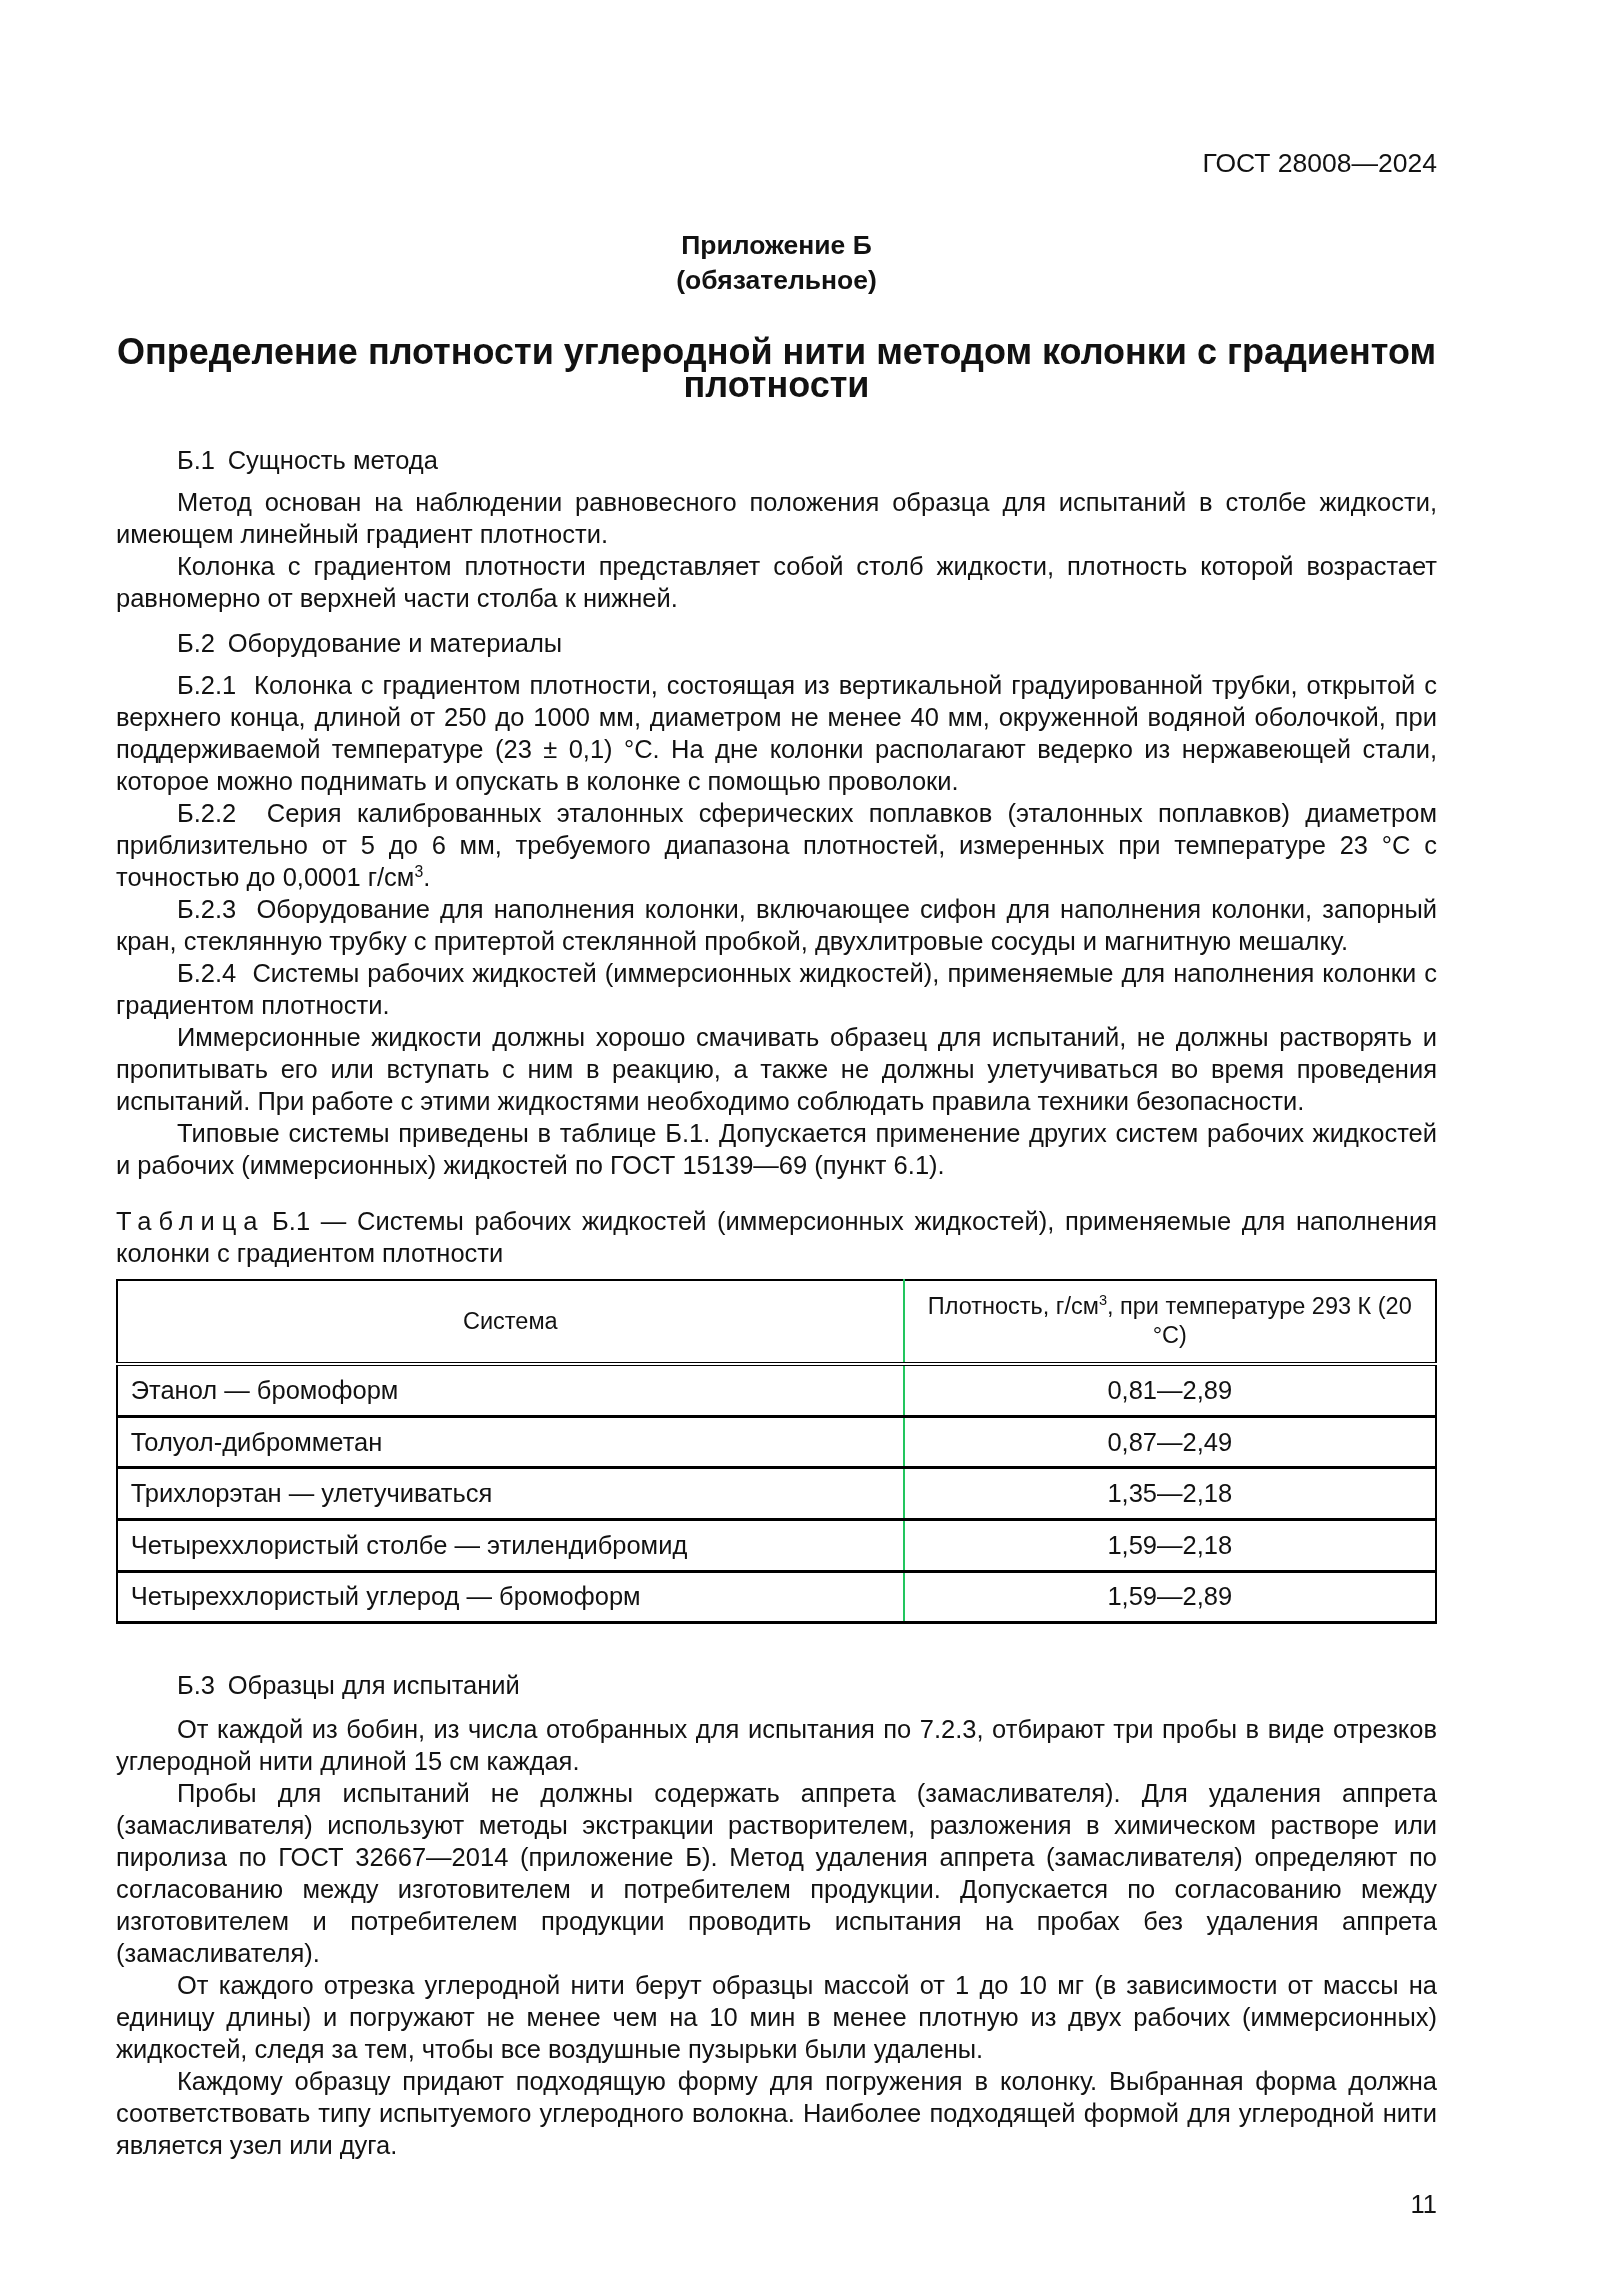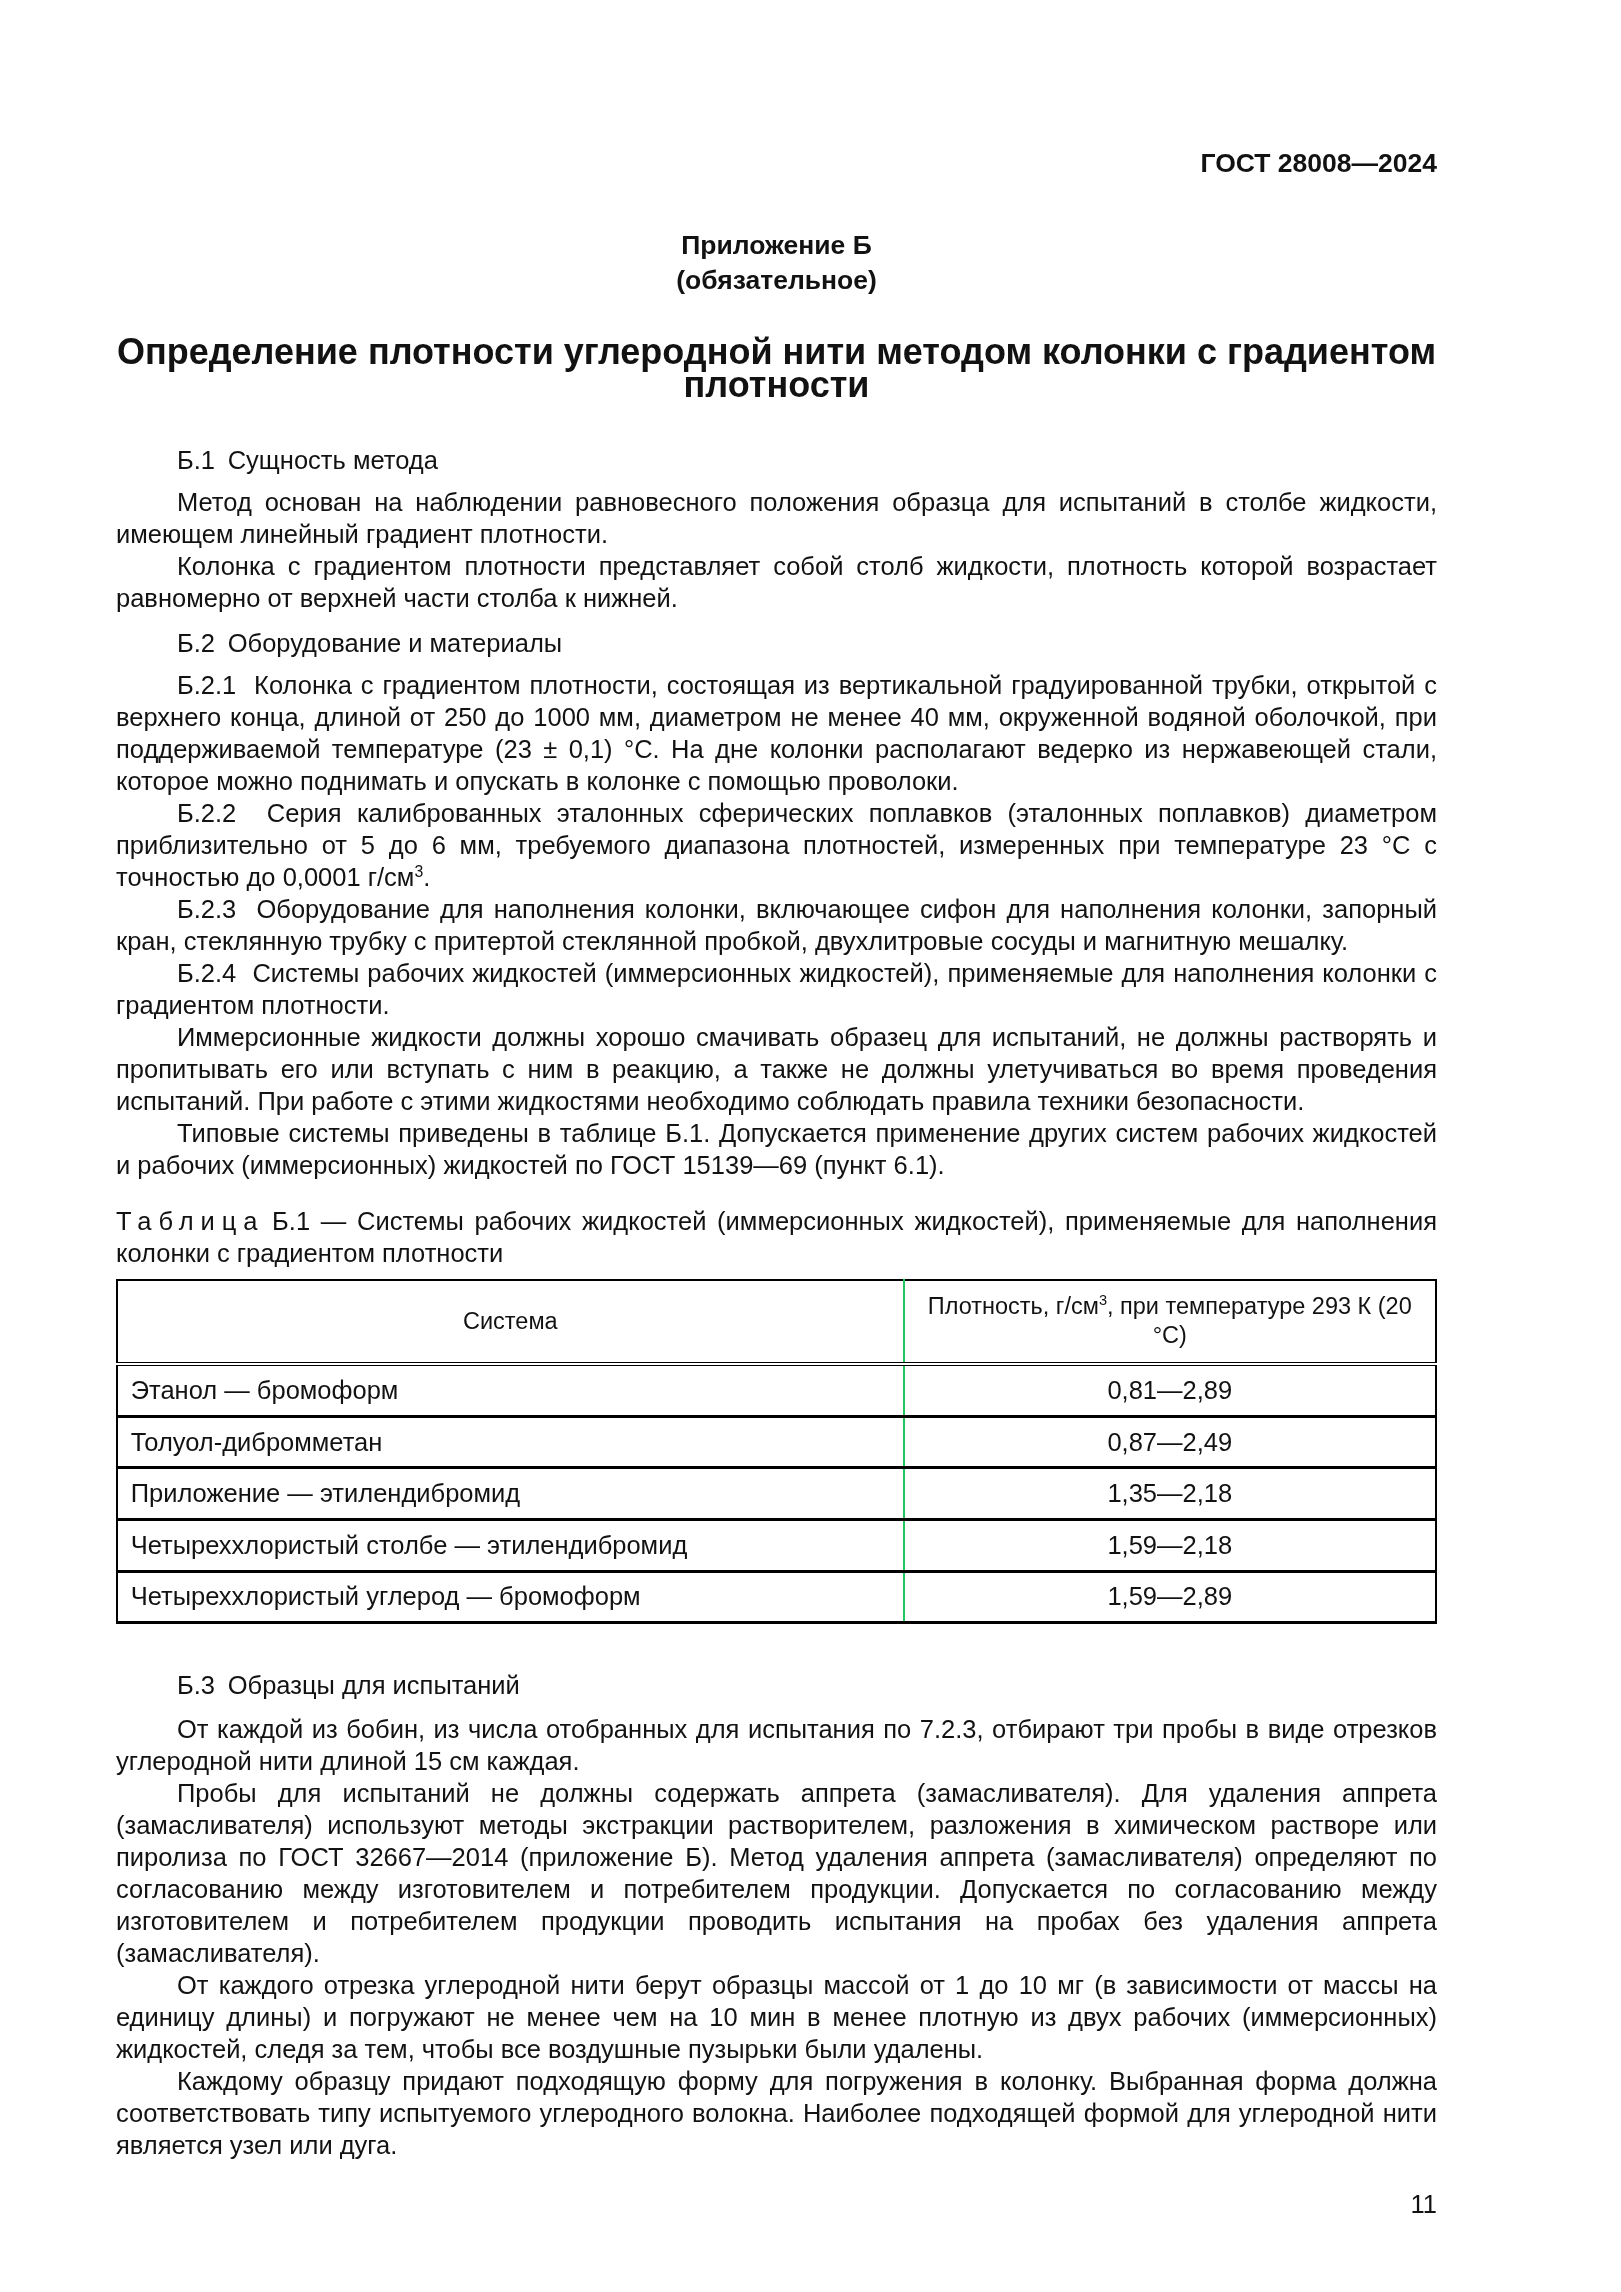--- a/index.html
+++ b/index.html
@@ -15,21 +15,21 @@
     box-sizing: border-box;
     padding: 147px 184px 0 116px;
     font-family: "Liberation Sans", sans-serif;
     color: #121212;
     font-size: 25.5px;
     line-height: 32px;
     overflow: hidden;
   }
   .doc-code {
     text-align: right;
-    font-weight: bold;
+    font-weight: normal;
     font-size: 26.5px;
     line-height: 32px;
   }
   .appendix {
     text-align: center;
     font-weight: bold;
     font-size: 26.5px;
     line-height: 35px;
     margin-top: 49px;
   }
@@ -144,21 +144,21 @@
     <tbody>
       <tr>
         <td class="c1">Этанол — бромоформ</td>
         <td class="c2">0,81—2,89</td>
       </tr>
       <tr>
         <td class="c1">Толуол-дибромметан</td>
         <td class="c2">0,87—2,49</td>
       </tr>
       <tr>
-        <td class="c1">Приложение — этилендибромид</td>
+        <td class="c1">Трихлорэтан — улетучиваться</td>
         <td class="c2">1,35—2,18</td>
       </tr>
       <tr>
         <td class="c1">Четыреххлористый столбе — этилендибромид</td>
         <td class="c2">1,59—2,18</td>
       </tr>
       <tr>
         <td class="c1">Четыреххлористый углерод — бромоформ</td>
         <td class="c2">1,59—2,89</td>
       </tr>

